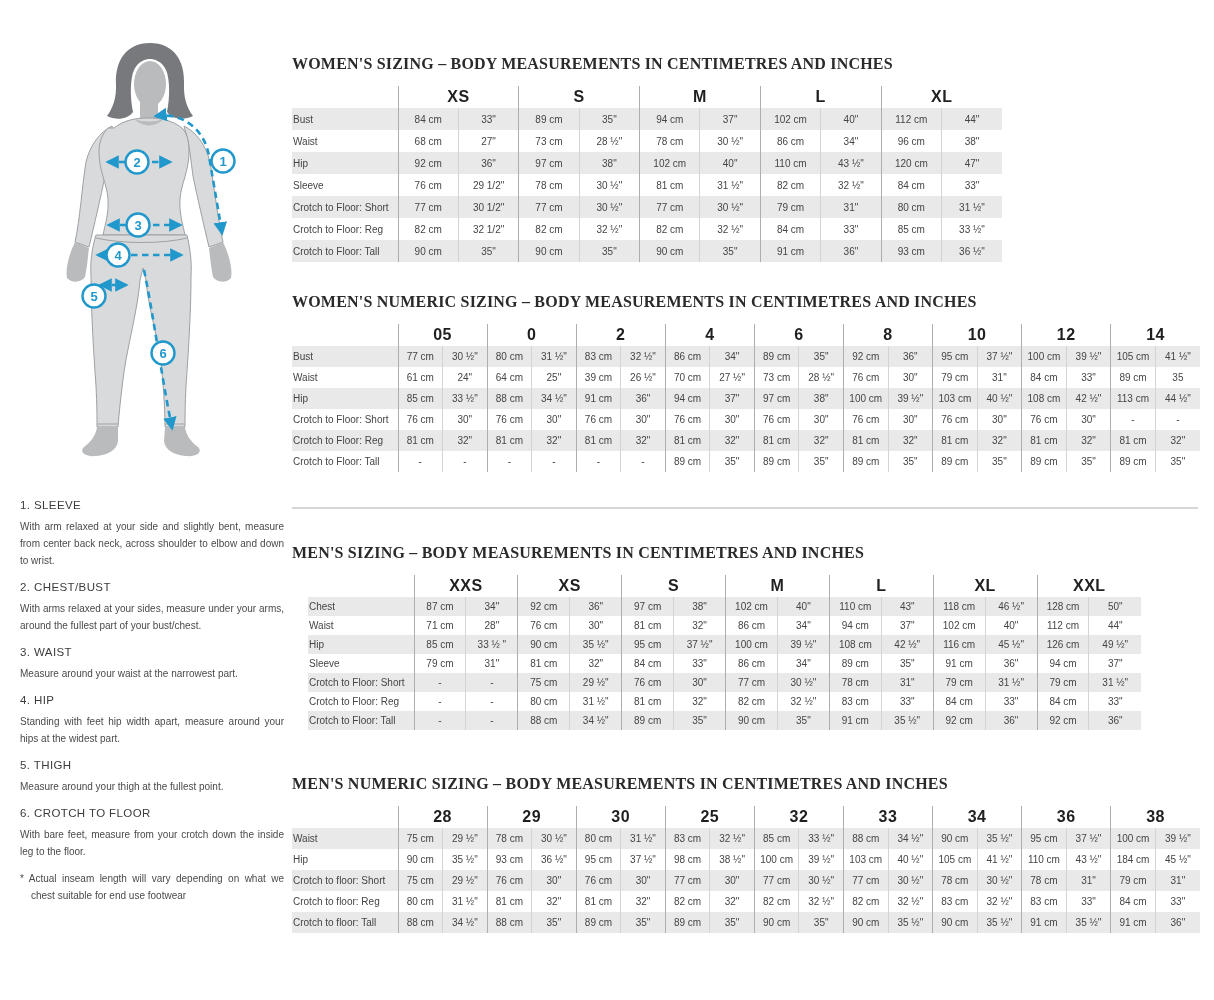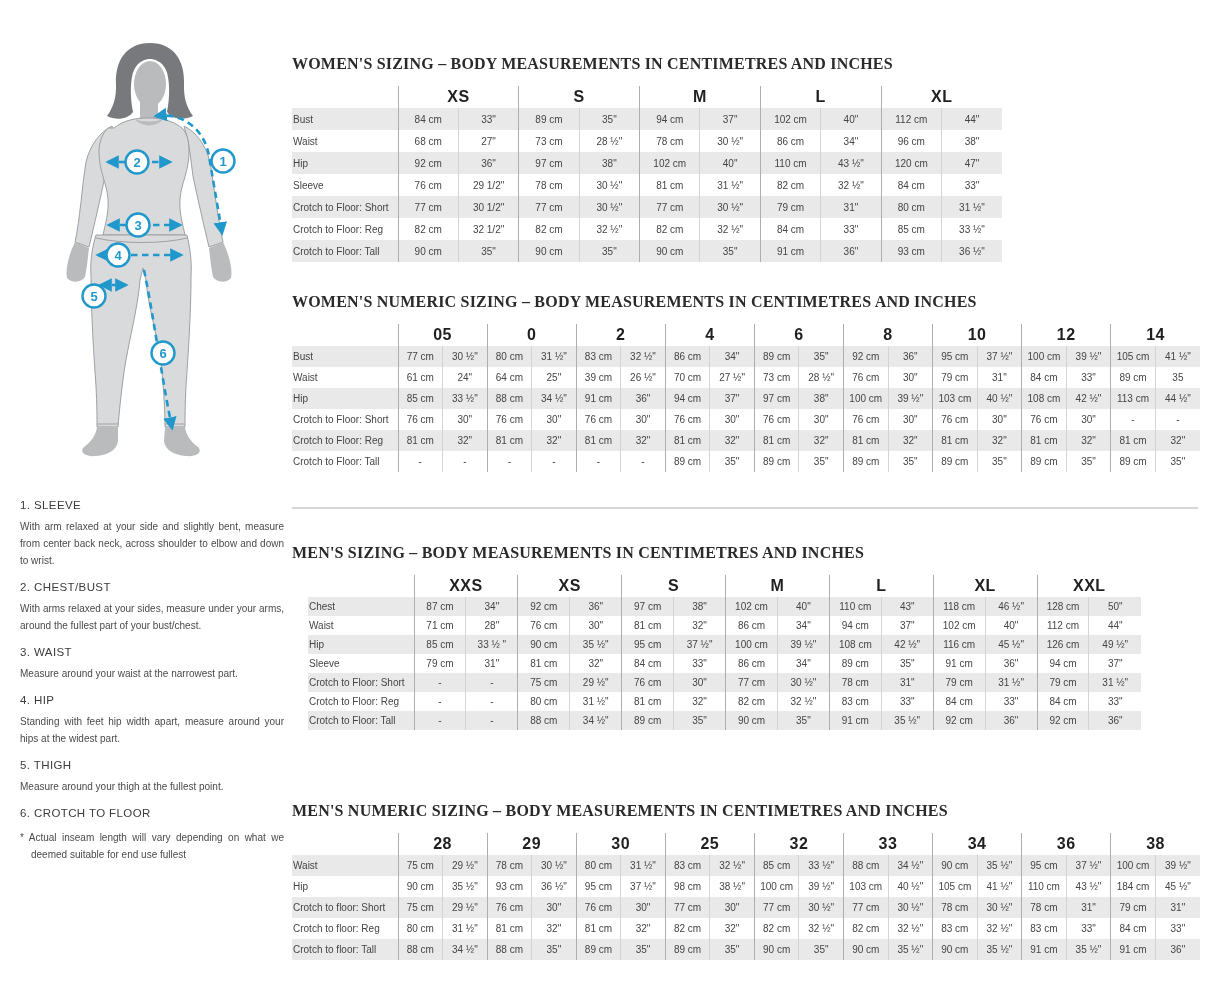--- a/index.html
+++ b/index.html
@@ -119,22 +119,23 @@
         <p>With arm relaxed at your side and slightly bent, measure from center back neck, across shoulder to elbow and down to wrist.</p>
         <h3>2. CHEST/BUST</h3>
         <p>With arms relaxed at your sides, measure under your arms, around the fullest part of your bust/chest.</p>
         <h3>3. WAIST</h3>
         <p>Measure around your waist at the narrowest part.</p>
         <h3>4. HIP</h3>
         <p>Standing with feet hip width apart, measure around your hips at the widest part.</p>
         <h3>5. THIGH</h3>
         <p>Measure around your thigh at the fullest point.</p>
         <h3>6. CROTCH TO FLOOR</h3>
+        <p>With bare feet, measure from your crotch down the inside leg to the floor.</p>
       </div>
-    <p class="footnote">* Actual inseam length will vary depending on what we deemed suitable for end use fullest</p>
+    <p class="footnote">* Actual inseam length will vary depending on what we chest suitable for end use footwear</p>
   </div>
 
   <section class="section" style="top:55px">
     <h2 class="sec-title">WOMEN'S SIZING – BODY MEASUREMENTS IN CENTIMETRES AND INCHES</h2>
     <table class="tw710 rh22">
         <colgroup>
           <col class="col-label">
           <col>
           <col>
           <col>
@@ -572,21 +573,21 @@
             <td class="inch">35 ½"</td>
             <td class="cm grp">92 cm</td>
             <td class="inch">36"</td>
             <td class="cm grp">92 cm</td>
             <td class="inch">36"</td>
           </tr>
         </tbody>
       </table>
   </section>
 
-  <section class="section" style="top:802px">
+  <section class="section" style="top:775px">
     <h2 class="sec-title">MEN'S NUMERIC SIZING – BODY MEASUREMENTS IN CENTIMETRES AND INCHES</h2>
     <table class="tw908 rh21">
         <colgroup>
           <col class="col-label">
           <col>
           <col>
           <col>
           <col>
           <col>
           <col>

